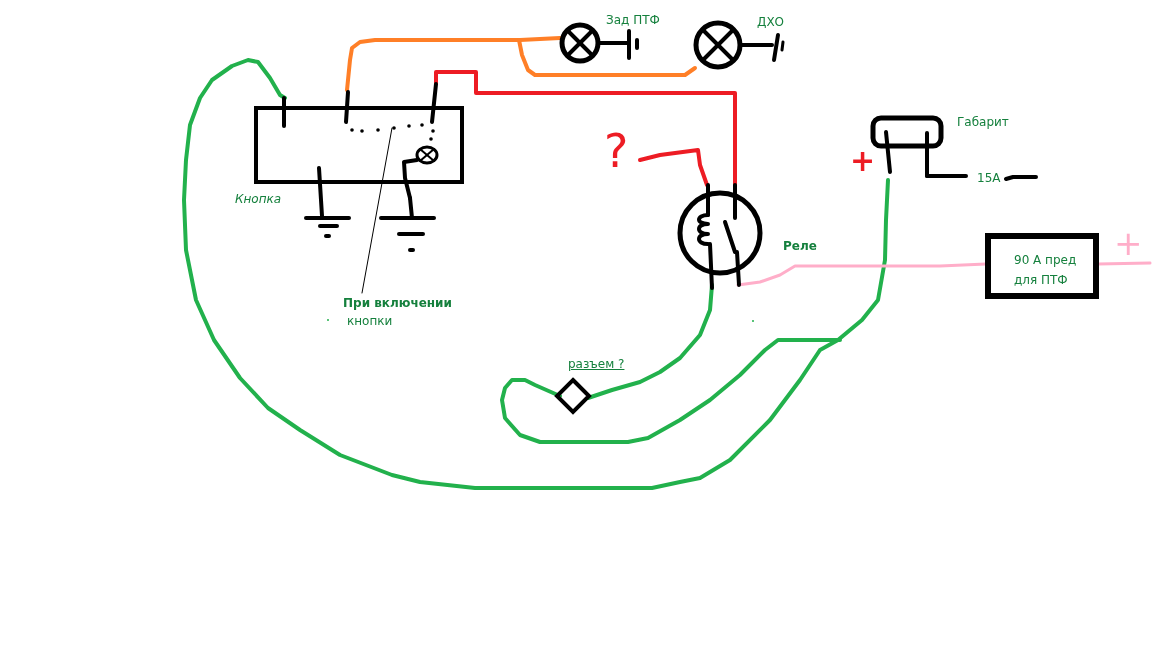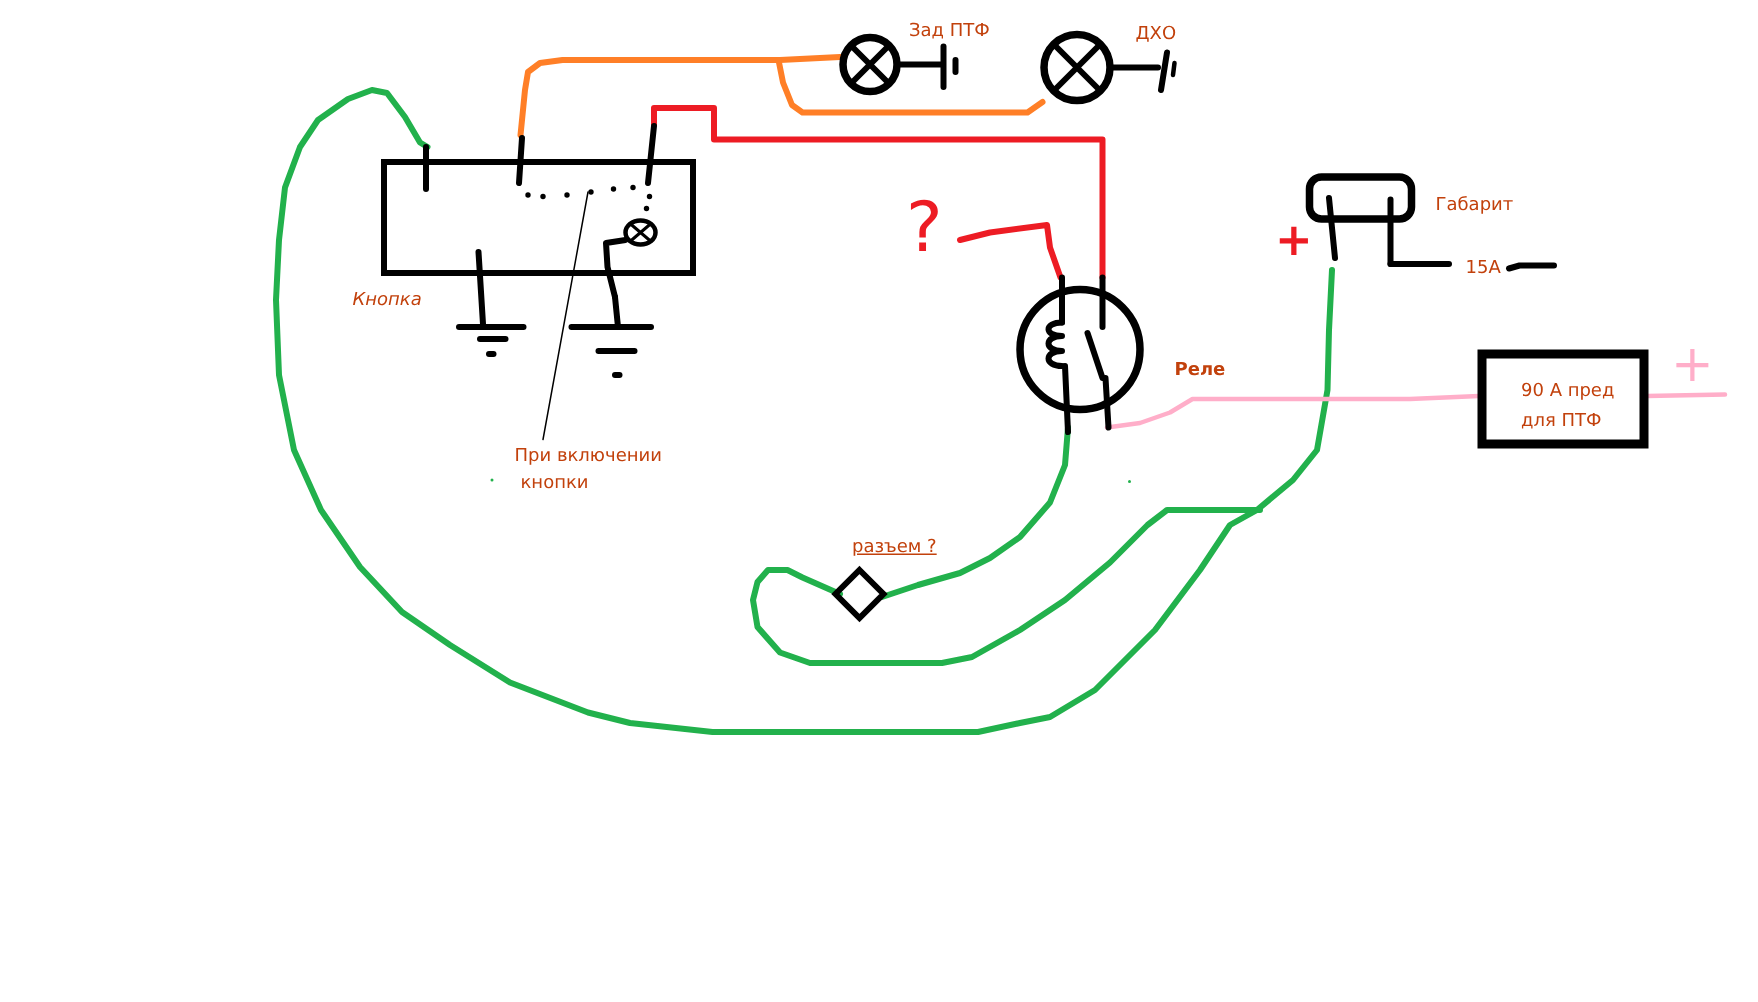--- a/index.html
+++ b/index.html
@@ -1,18 +1,18 @@
 <!DOCTYPE html>
 <html><head>
   <meta charset="utf-8">
   <style>
     html, body { margin: 0; padding: 0; background: #ffffff; }
     body { width: 1172px; height: 668px; overflow: hidden; position: relative; }
     #canvas { position: absolute; left: 0; top: 0; width: 1172px; height: 668px; }
-    .lbl { position: absolute; font-family: "DejaVu Sans", sans-serif; font-size: 12px; color: #c2410c; white-space: nowrap; line-height: 1; }
+    .lbl { position: absolute; font-family: "DejaVu Sans", sans-serif; font-size: 12px; color: #15803d; white-space: nowrap; line-height: 1; }
     .qmark { position: absolute; font-family: "DejaVu Sans", sans-serif; color: #ed1c24; font-size: 46px; line-height: 1; }
     .plus-red { position: absolute; font-family: "DejaVu Sans", sans-serif; font-weight: bold; color: #ed1c24; font-size: 30px; line-height: 1; }
     .plus-pink { position: absolute; font-family: "DejaVu Sans", sans-serif; color: #ffaec9; font-size: 34px; line-height: 1; }
     svg path, svg line, svg polyline { fill: none; stroke-linecap: round; stroke-linejoin: round; }
   </style>
 </head>
 <body>
 
 <svg id="canvas" viewBox="0 0 1172 668" xmlns="http://www.w3.org/2000/svg">
 
@@ -118,24 +118,24 @@
 
   <rect x="988" y="236" width="108" height="60" fill="none" stroke="#000" stroke-width="6"></rect>
 
   <circle cx="328" cy="320" r="1" fill="#22b14c"></circle>
   <circle cx="753" cy="321" r="1" fill="#22b14c"></circle>
 </svg>
 
 <div class="lbl" style="left:606px; top:14px;">Зад ПТФ</div>
 <div class="lbl" style="left:757px; top:16px;">ДХО</div>
 <div class="lbl" style="left:235px; top:193px;font-style:italic;">Кнопка</div>
-<div class="lbl" style="left:343px; top:297px;">При включении</div>
+<div class="lbl" style="left:343px; top:297px;font-weight:bold;">При включении</div>
 <div class="lbl" style="left:347px; top:315px;">кнопки</div>
 <div class="lbl" style="left:783px; top:240px;font-weight:bold;">Реле</div>
-<div class="lbl" style="left:957px; top:116px;margin-top:14px;">Габарит</div>
+<div class="lbl" style="left:957px; top:116px;">Габарит</div>
 <div class="lbl" style="left:977px; top:172px;">15А</div>
 <div class="lbl" style="left:1014px; top:254px;">90 А пред</div>
 <div class="lbl" style="left:1014px; top:274px;">для ПТФ</div>
 <div class="lbl" style="left:568px; top:358px;text-decoration:underline;">разъем ?</div>
 
 <div class="qmark" style="left:604px; top:128px;">?</div>
 <div class="plus-red" style="left:850px; top:146px;">+</div>
 <div class="plus-pink" style="left:1114px; top:226px;">+</div>
 
 </body></html>

